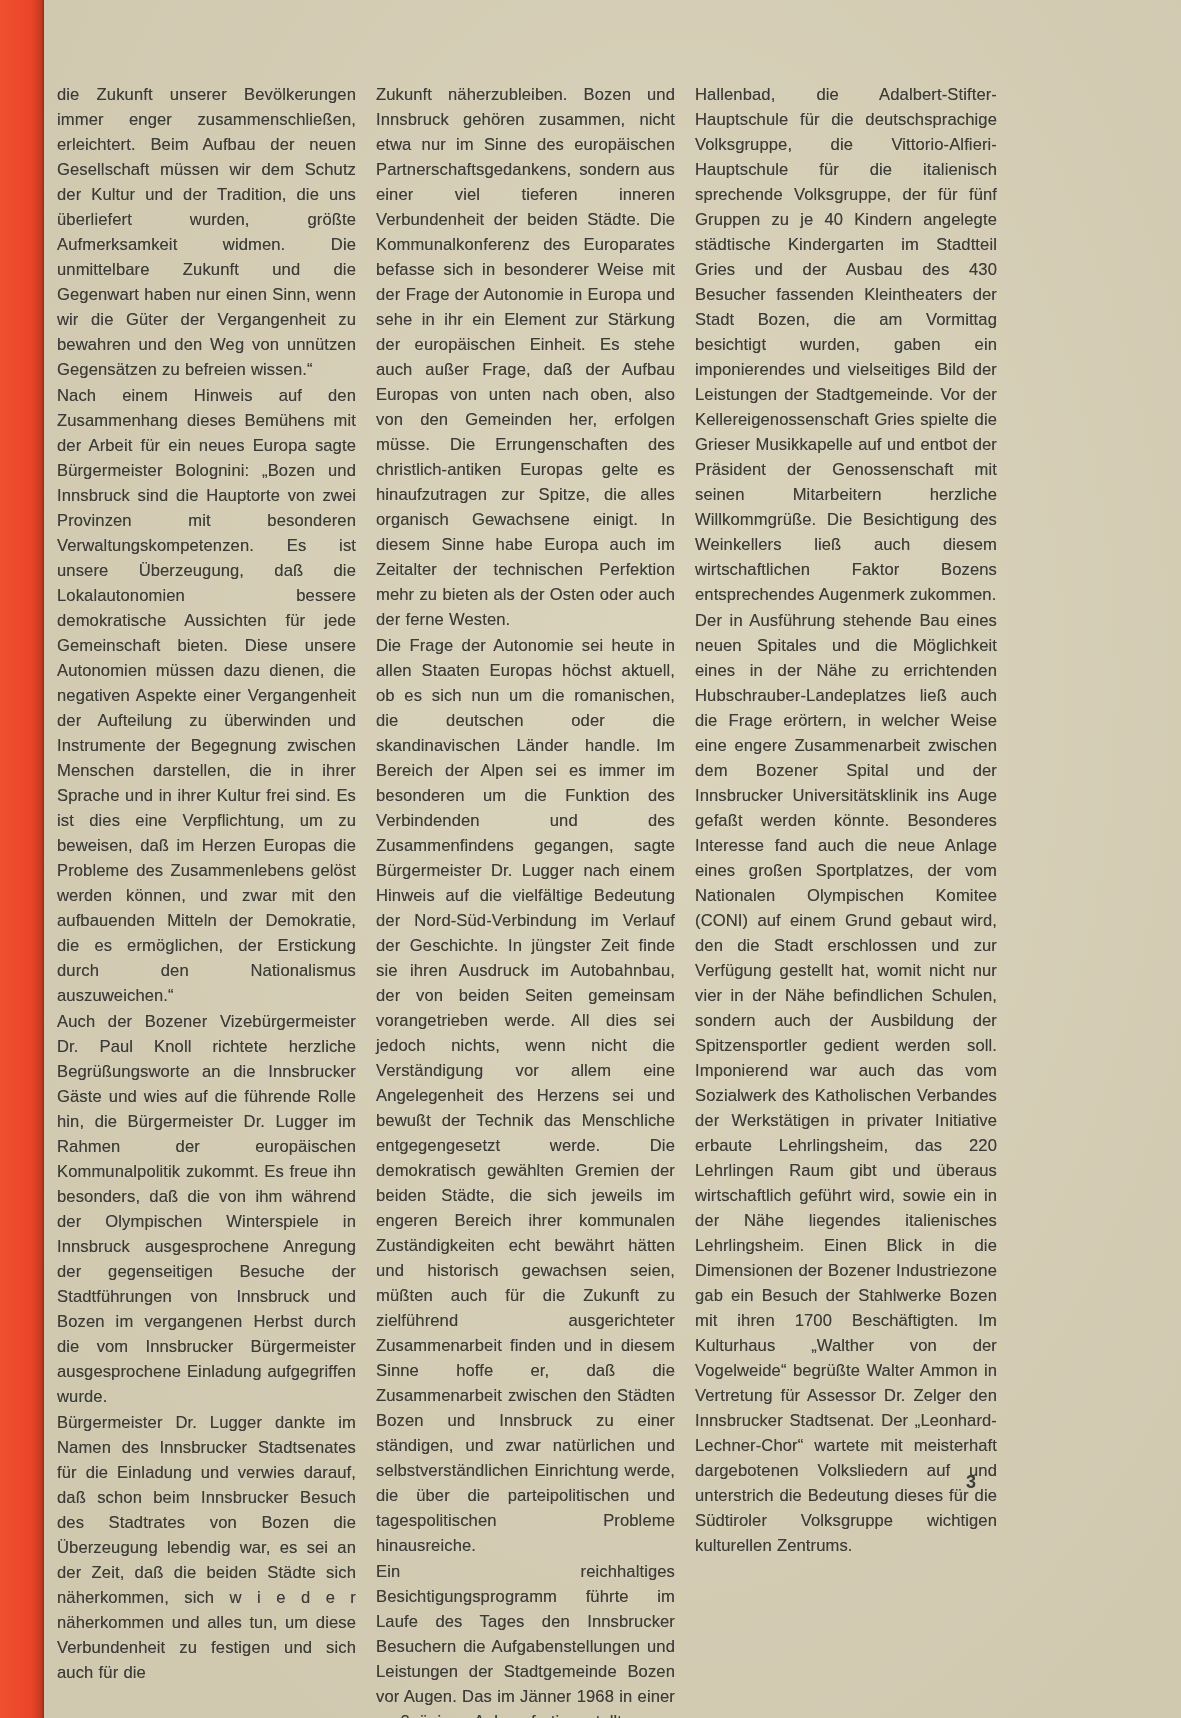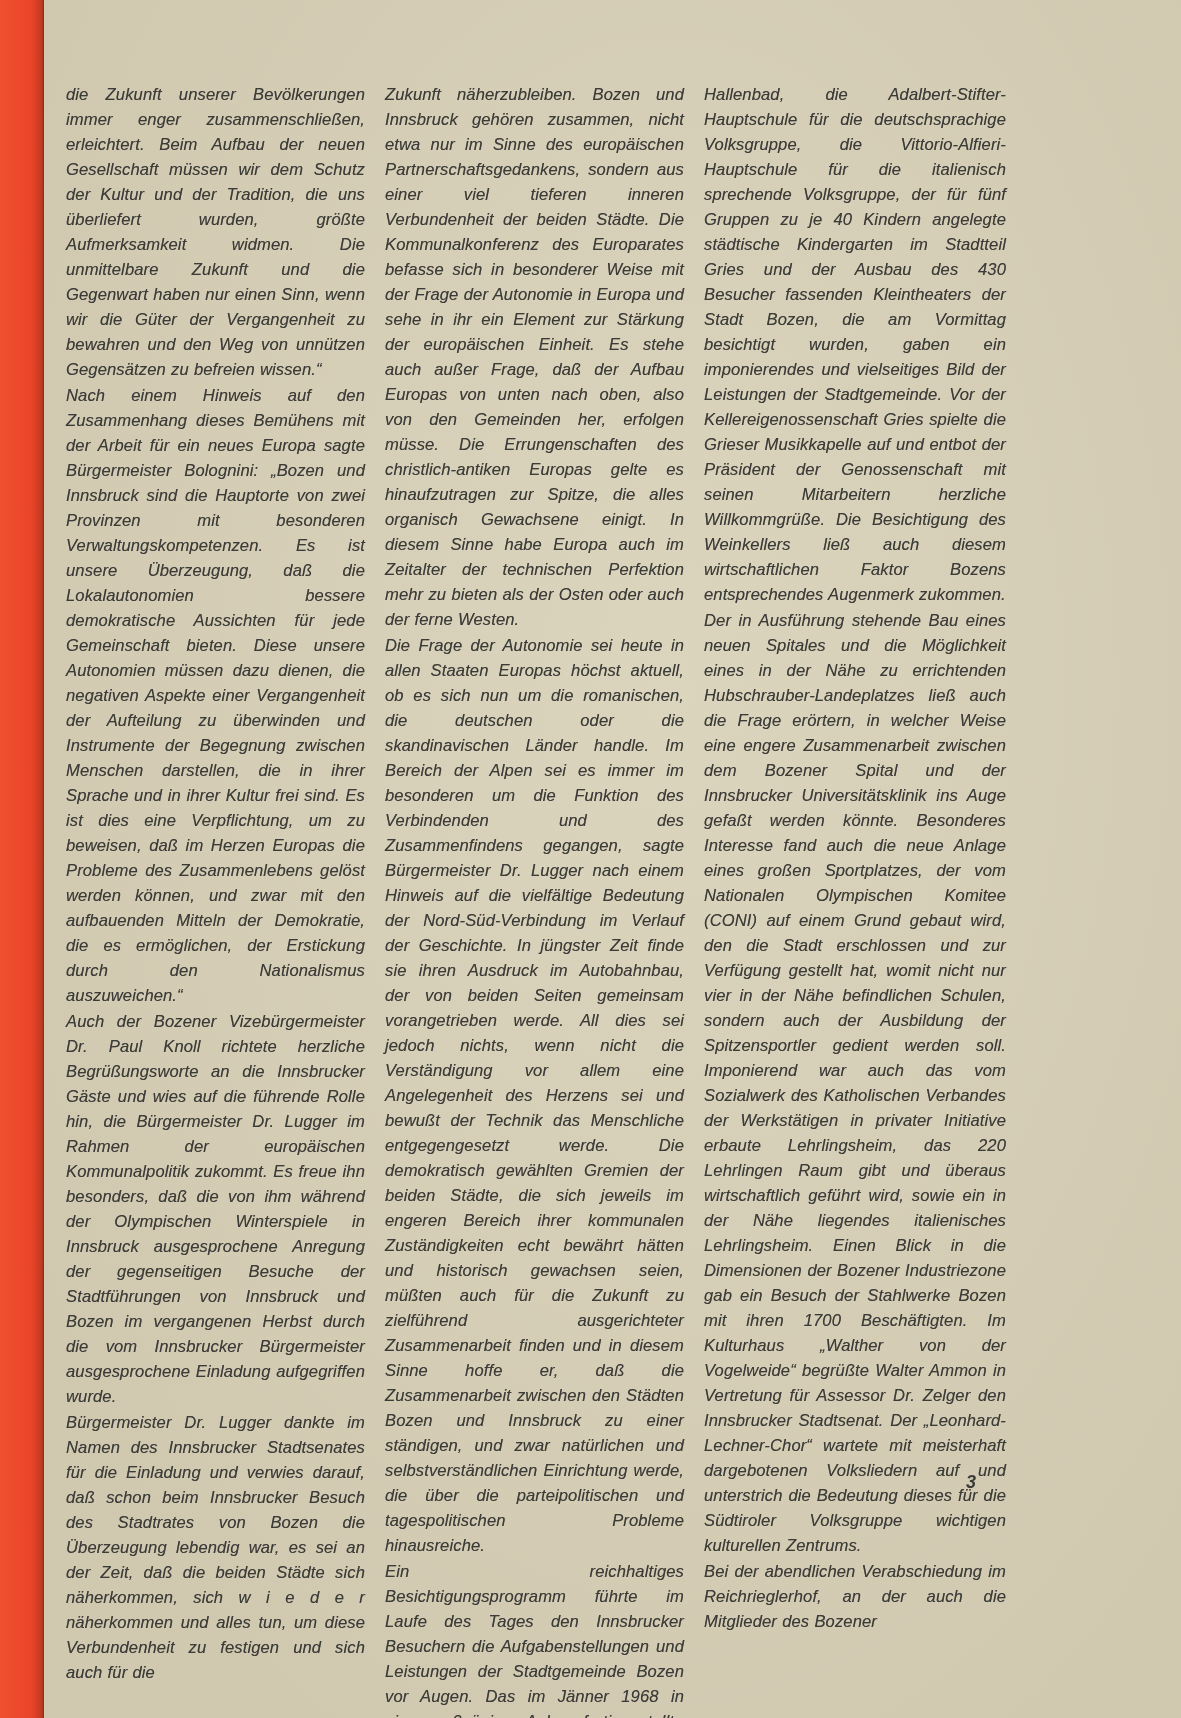--- a/index.html
+++ b/index.html
@@ -33,22 +33,21 @@
   }
   .paper {
     position: absolute;
     left: 44px; top: 0;
     width: 1137px;
     height: 1718px;
     background:
       radial-gradient(ellipse at 55% 40%, rgba(255,255,255,0.10), rgba(0,0,0,0.04) 85%),
       #d8d0b6;
     box-sizing: border-box;
-    padding: 82px 0 0 22px;
-    font-style: italic;
+    padding: 82px 0 0 13px;
   }
   .columns {
     display: grid;
     grid-template-columns: 299px 299px 302px;
     column-gap: 20px;
     color: #3b3b38;
   }
   .col { width: 100%; }
   .para {
     margin: 0 0 1px 0;
@@ -94,18 +93,17 @@
           <p class="para">Bürgermeister Dr. Lugger dankte im Namen des Innsbrucker Stadtsenates für die Einladung und verwies darauf, daß schon beim Innsbrucker Besuch des Stadtrates von Bozen die Überzeugung lebendig war, es sei an der Zeit, daß die beiden Städte sich näherkommen, sich w i e d e r näherkommen und alles tun, um diese Verbundenheit zu festigen und sich auch für die</p>
         </div>
       <div class="col">
           <p class="para">Zukunft näherzubleiben. Bozen und Innsbruck gehören zusammen, nicht etwa nur im Sinne des europäischen Partnerschaftsgedankens, sondern aus einer viel tieferen inneren Verbundenheit der beiden Städte. Die Kommunalkonferenz des Europarates befasse sich in besonderer Weise mit der Frage der Autonomie in Europa und sehe in ihr ein Element zur Stärkung der europäischen Einheit. Es stehe auch außer Frage, daß der Aufbau Europas von unten nach oben, also von den Gemeinden her, erfolgen müsse. Die Errungenschaften des christlich-antiken Europas gelte es hinaufzutragen zur Spitze, die alles organisch Gewachsene einigt. In diesem Sinne habe Europa auch im Zeitalter der technischen Perfektion mehr zu bieten als der Osten oder auch der ferne Westen.</p>
           <p class="para">Die Frage der Autonomie sei heute in allen Staaten Europas höchst aktuell, ob es sich nun um die romanischen, die deutschen oder die skandinavischen Länder handle. Im Bereich der Alpen sei es immer im besonderen um die Funktion des Verbindenden und des Zusammenfindens gegangen, sagte Bürgermeister Dr. Lugger nach einem Hinweis auf die vielfältige Bedeutung der Nord-Süd-Verbindung im Verlauf der Geschichte. In jüngster Zeit finde sie ihren Ausdruck im Autobahnbau, der von beiden Seiten gemeinsam vorangetrieben werde. All dies sei jedoch nichts, wenn nicht die Verständigung vor allem eine Angelegenheit des Herzens sei und bewußt der Technik das Menschliche entgegengesetzt werde. Die demokratisch gewählten Gremien der beiden Städte, die sich jeweils im engeren Bereich ihrer kommunalen Zuständigkeiten echt bewährt hätten und historisch gewachsen seien, müßten auch für die Zukunft zu zielführend ausgerichteter Zusammenarbeit finden und in diesem Sinne hoffe er, daß die Zusammenarbeit zwischen den Städten Bozen und Innsbruck zu einer ständigen, und zwar natürlichen und selbstverständlichen Einrichtung werde, die über die parteipolitischen und tagespolitischen Probleme hinausreiche.</p>
           <p class="para">Ein reichhaltiges Besichtigungsprogramm führte im Laufe des Tages den Innsbrucker Besuchern die Aufgabenstellungen und Leistungen der Stadtgemeinde Bozen vor Augen. Das im Jänner 1968 in einer großzügigen Anlage fertiggestellte</p>
         </div>
       <div class="col">
           <p class="para">Hallenbad, die Adalbert-Stifter-Hauptschule für die deutschsprachige Volksgruppe, die Vittorio-Alfieri-Hauptschule für die italienisch sprechende Volksgruppe, der für fünf Gruppen zu je 40 Kindern angelegte städtische Kindergarten im Stadtteil Gries und der Ausbau des 430 Besucher fassenden Kleintheaters der Stadt Bozen, die am Vormittag besichtigt wurden, gaben ein imponierendes und vielseitiges Bild der Leistungen der Stadtgemeinde. Vor der Kellereigenossenschaft Gries spielte die Grieser Musikkapelle auf und entbot der Präsident der Genossenschaft mit seinen Mitarbeitern herzliche Willkommgrüße. Die Besichtigung des Weinkellers ließ auch diesem wirtschaftlichen Faktor Bozens entsprechendes Augenmerk zukommen.</p>
           <p class="para">Der in Ausführung stehende Bau eines neuen Spitales und die Möglichkeit eines in der Nähe zu errichtenden Hubschrauber-Landeplatzes ließ auch die Frage erörtern, in welcher Weise eine engere Zusammenarbeit zwischen dem Bozener Spital und der Innsbrucker Universitätsklinik ins Auge gefaßt werden könnte. Besonderes Interesse fand auch die neue Anlage eines großen Sportplatzes, der vom Nationalen Olympischen Komitee (CONI) auf einem Grund gebaut wird, den die Stadt erschlossen und zur Verfügung gestellt hat, womit nicht nur vier in der Nähe befindlichen Schulen, sondern auch der Ausbildung der Spitzensportler gedient werden soll. Imponierend war auch das vom Sozialwerk des Katholischen Verbandes der Werkstätigen in privater Initiative erbaute Lehrlingsheim, das 220 Lehrlingen Raum gibt und überaus wirtschaftlich geführt wird, sowie ein in der Nähe liegendes italienisches Lehrlingsheim. Einen Blick in die Dimensionen der Bozener Industriezone gab ein Besuch der Stahlwerke Bozen mit ihren 1700 Beschäftigten. Im Kulturhaus „Walther von der Vogelweide“ begrüßte Walter Ammon in Vertretung für Assessor Dr. Zelger den Innsbrucker Stadtsenat. Der „Leonhard-Lechner-Chor“ wartete mit meisterhaft dargebotenen Volksliedern auf und unterstrich die Bedeutung dieses für die Südtiroler Volksgruppe wichtigen kulturellen Zentrums.</p>
-          <p class="para">Bei der abendlichen Verabschiedung im Reichrieglerhof, an der auch die Mitglieder des Bozener</p>
         </div>
     </div>
     <div class="pagenum">3</div>
   </div>
 </div>
 
 </body></html>

